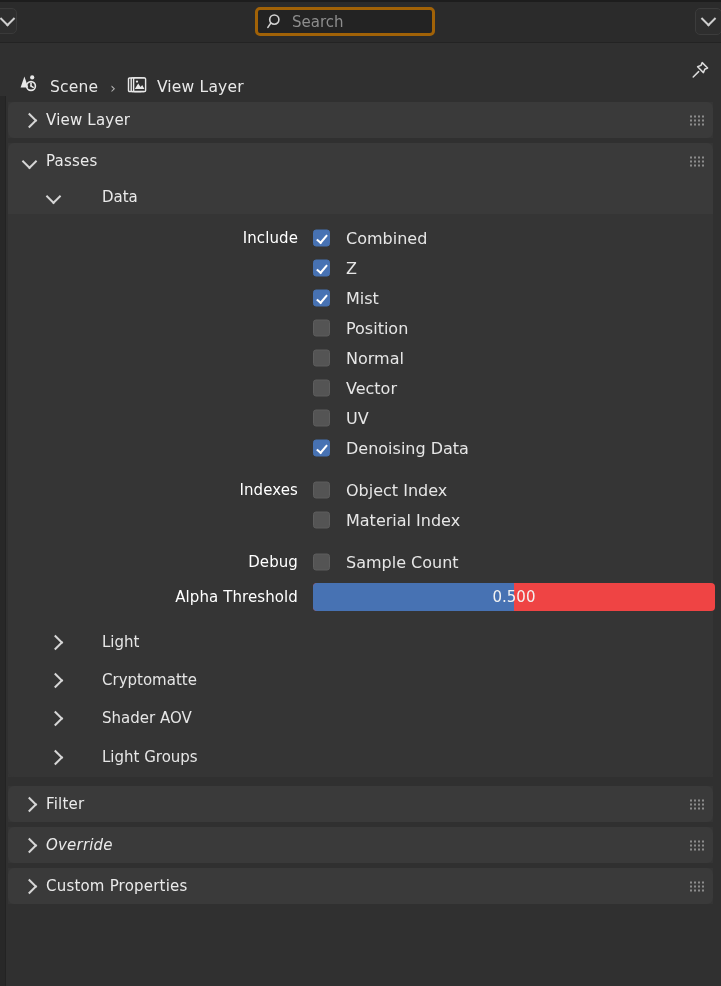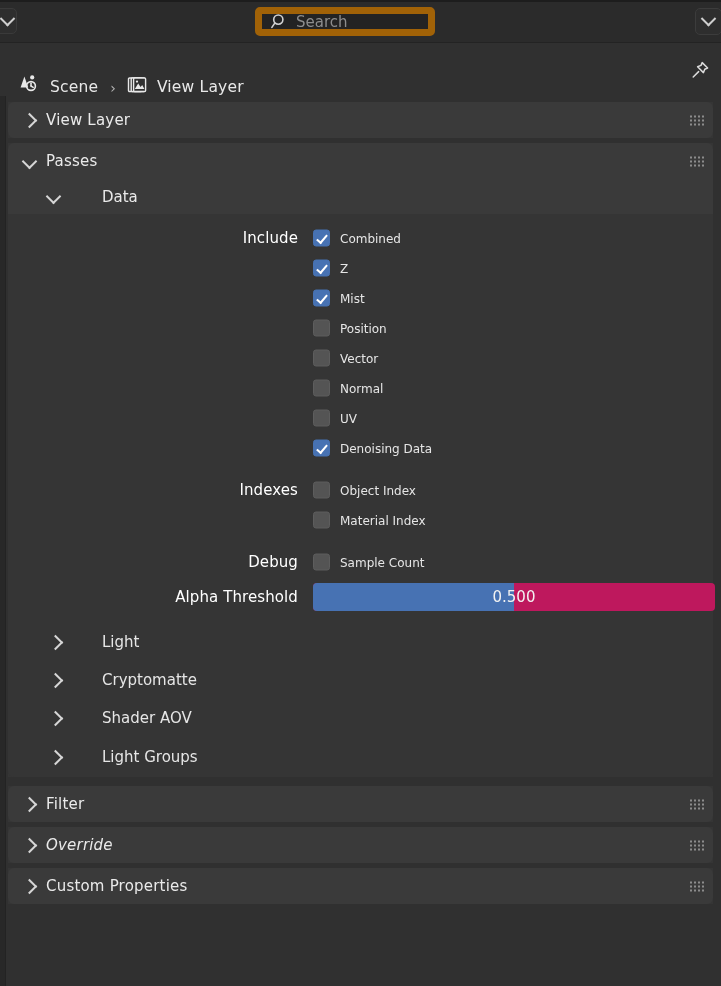--- a/index.html
+++ b/index.html
@@ -72,21 +72,21 @@
     width: 9px; height: 9px;
     border-right: 2px solid #cfcfcf;
     border-bottom: 2px solid #cfcfcf;
     transform: rotate(45deg) translate(-2px,-2px);
   }
   .searchbox {
     position: absolute;
     left: 255px; top: 7px;
     width: 180px; height: 29px;
     background: #232323;
-    border: 7px solid #a16207;
+    border: 3px solid #a16207;
     border-radius: 5px;
     box-sizing: border-box;
     display: flex; align-items: center;
   }
   .searchbox .mag {
     margin-left: 9px;
     margin-right: 8px;
     flex: 0 0 auto;
     display: block;
   }
@@ -252,39 +252,39 @@
   .cbox.on::after {
     content: "";
     position: absolute;
     left: 5px; top: 2px;
     width: 4px; height: 9px;
     border-right: 2.2px solid #ffffff;
     border-bottom: 2.2px solid #ffffff;
     transform: rotate(40deg);
   }
   .cb-text {
-    margin-left: 10px;
-    font-size: 12px;
+    margin-left: 16px;
+    font-size: 16px;
     color: #e6e6e6;
     white-space: nowrap;
   }
   .gap-row { height: 12px; }
 
   
   .slider-row {
     position: relative;
     height: 28px;
     margin-top: 6px;
   }
   .slider-row .prow-label { width: 290px; }
   .slider {
     position: absolute;
     left: 305px; top: 0;
     width: 402px; height: 28px;
-    background: #be185d;
+    background: #ef4444;
     border-radius: 4px;
     overflow: hidden;
   }
   .slider-fill {
     position: absolute;
     left: 0; top: 0; bottom: 0;
     background: #4772b3;
   }
   .slider-val {
     position: absolute;
@@ -433,28 +433,28 @@
         <div class="prow">
           <span class="cb-wrap">
             <span class="cbox"></span>
             <span class="cb-text">Position</span>
           </span>
         </div>
 
         <div class="prow">
           <span class="cb-wrap">
             <span class="cbox"></span>
+            <span class="cb-text">Normal</span>
+          </span>
+        </div>
+
+        <div class="prow">
+          <span class="cb-wrap">
+            <span class="cbox"></span>
             <span class="cb-text">Vector</span>
-          </span>
-        </div>
-
-        <div class="prow">
-          <span class="cb-wrap">
-            <span class="cbox"></span>
-            <span class="cb-text">Normal</span>
           </span>
         </div>
 
         <div class="prow">
           <span class="cb-wrap">
             <span class="cbox"></span>
             <span class="cb-text">UV</span>
           </span>
         </div>
 

